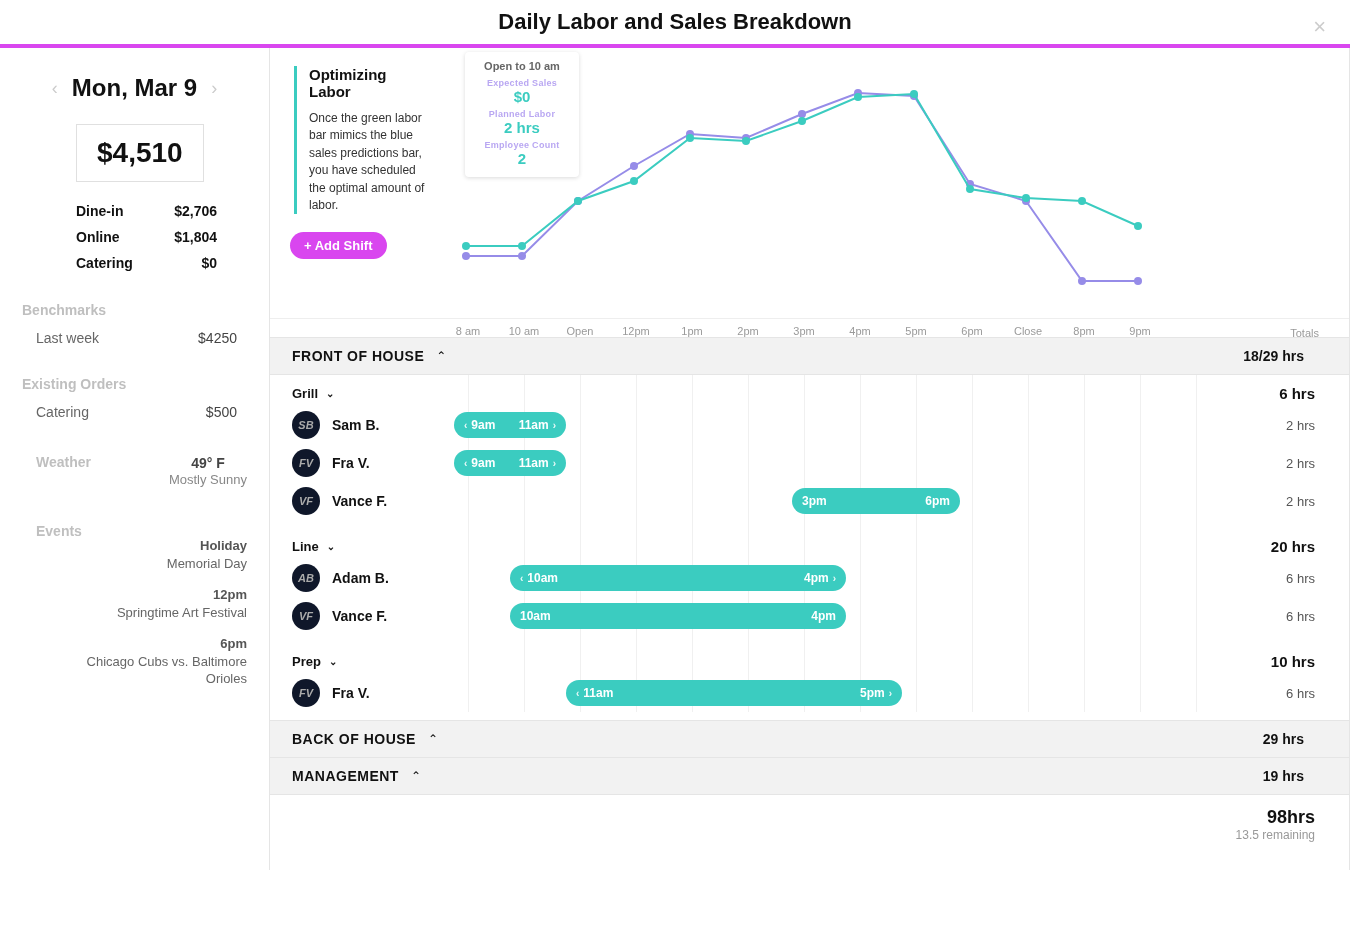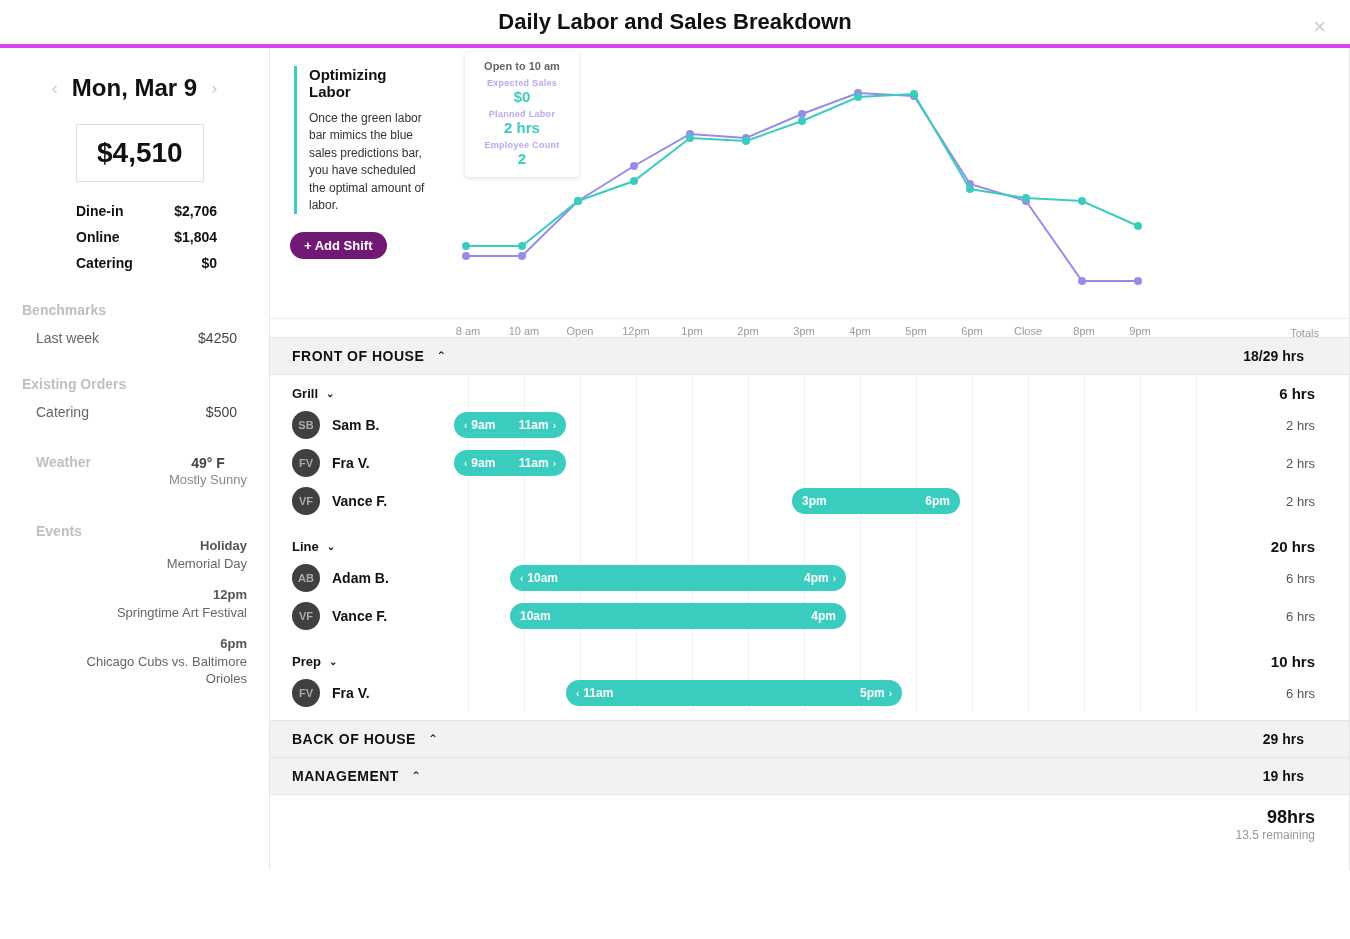--- a/index.html
+++ b/index.html
@@ -22,39 +22,39 @@
 .weather-block .temp { font-weight:700; color:#444;text-align:center;}
 .weather-block .desc { color:#888; font-size:13px;}
 .events-block { text-align: right; color:#666; font-size:13px;}
 .events-block .ev { margin-top:14px; line-height:1.35;}
 .events-block .ev-t { font-weight:700; color:#555;}
 .main { flex: 1; position: relative; border-right: 1px solid #e5e5e5; }
 .top-panel { display: flex; padding: 18px 0 0 0; }
 .opt-box { width: 144px; border-left: 3px solid #3bccc0; padding: 0 12px 0 12px; margin-left: 24px;}
 .opt-title { font-weight:700; font-size:15px; margin-bottom:10px;}
 .opt-desc { font-size:12px; line-height:1.45; color:#333;}
-.add-shift { background: #701a75; color:#fff; border:none; border-radius:14px; padding:6px 14px; font-size:13px; font-weight:700; margin-top:18px; cursor:pointer; margin-left:20px;}
+.add-shift { background: #d946ef; color:#fff; border:none; border-radius:14px; padding:6px 14px; font-size:13px; font-weight:700; margin-top:18px; cursor:pointer; margin-left:20px;}
 .chart-wrap { position: relative; flex:1; margin-right:12px;}
 .tooltip { position:absolute; left:27px; top:-14px; background:#fff; border-radius:4px; box-shadow:0 1px 4px rgba(0,0,0,0.15); padding:8px 14px 10px; width:114px; text-align:center; z-index:10;}
 .tooltip .tt-top { font-size:11px; font-weight:700; color:#666; margin-bottom:6px;}
 .tooltip .tt-lbl { font-size:9px; letter-spacing:0.3px; color:#b9a7f2; font-weight:700; margin-top:4px;}
 .tooltip .tt-val { font-size:15px; font-weight:800; color:#3bccc0;}
 .axis-row { display:flex; border-top:1px solid #eee; margin-top:12px;}
 .axis-cell { width:56px; text-align:center; font-size:11px; color:#9a9a9a; padding-top:6px;}
 .axis-cell.first { margin-left:170px; }
 .totals-label { position:absolute; right:30px; font-size:11px; color:#9a9a9a; bottom:-2px;}
 .sect-header { background:#f2f2f2; display:flex; align-items:center; padding:10px 22px; border-top:1px solid #e5e5e5; border-bottom:1px solid #e5e5e5;}
 .sect-header .st { font-weight:800; font-size:14px; letter-spacing:0.5px;}
 .sect-header .chv { margin-left:12px; font-size:12px; cursor:pointer;}
 .sect-header .right { margin-left:auto; font-weight:800; font-size:14px; margin-right:23px;}
 .role-row { display:flex; align-items:center; padding:10px 22px 4px; font-size:13px; font-weight:700;}
 .role-row .chv { margin-left:8px; font-size:10px;}
 .role-total { margin-left:auto; font-weight:800; font-size:15px; margin-right:12px;}
 .shift-row { display:flex; align-items:center; padding:4px 22px; position:relative; height:38px;}
-.avatar { width:28px; height:28px; border-radius:50%; background:#404040; color:#aaa; font-size:11px; font-weight:700; display:flex; align-items:center; justify-content:center; margin-right:12px; flex-shrink:0;}
+.avatar { width:28px; height:28px; border-radius:50%; background:#0f172a; color:#aaa; font-size:11px; font-weight:700; display:flex; align-items:center; justify-content:center; margin-right:12px; flex-shrink:0;font-style:italic;}
 .pname { font-size:14px; font-weight:700; width:108px;}
 .timeline { position:relative; flex:1; height:30px;}
 .bar { position:absolute; top:2px; height:26px; background:#3bccc0; border-radius:13px; display:flex; align-items:center; color:#fff; font-size:12px; font-weight:700; padding:0 10px; justify-content:space-between;}
 .bar .bl { display:flex; align-items:center; gap:4px;}
 .bar .br { display:flex; align-items:center; gap:4px;}
 .bar .arr { font-size:10px; opacity:0.9;}
 .row-total { margin-left:auto; font-size:13px; color:#555; margin-right:12px; width:50px; text-align:right;}
 .grid-v { position:absolute; top:0; bottom:0; border-left:1px solid #f0f0f0; z-index:0;}
 .sched-area { position:relative; }
 .summary { padding:12px 34px 28px; text-align:right; }

